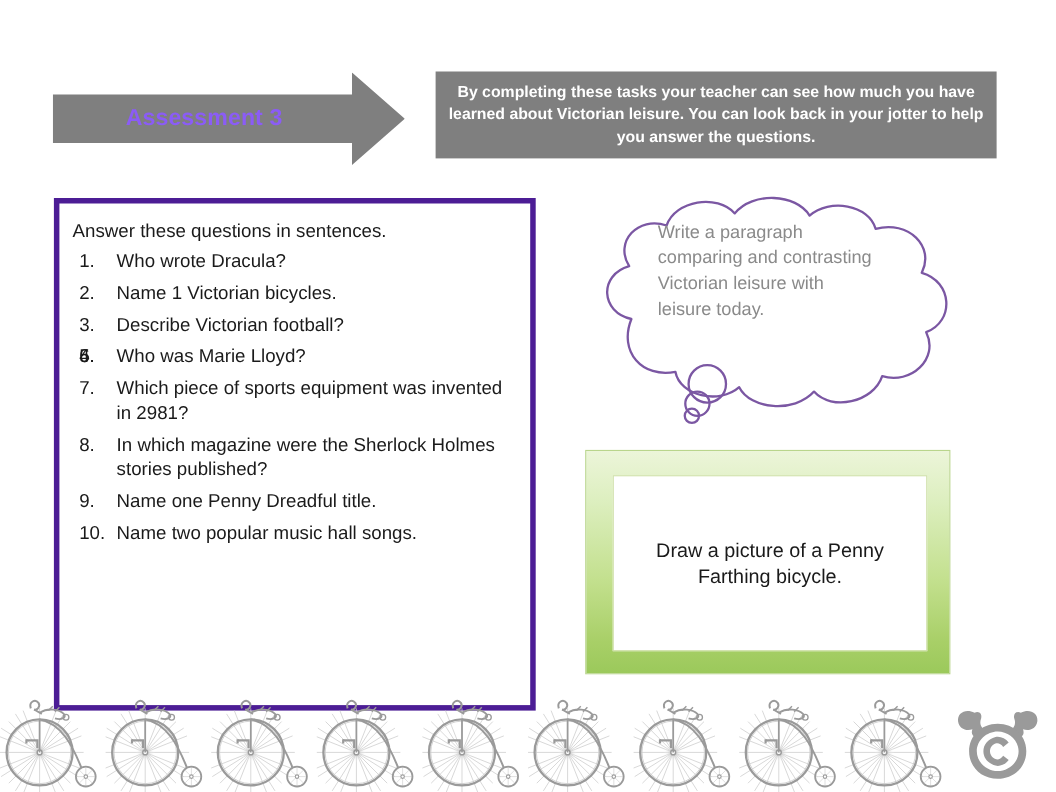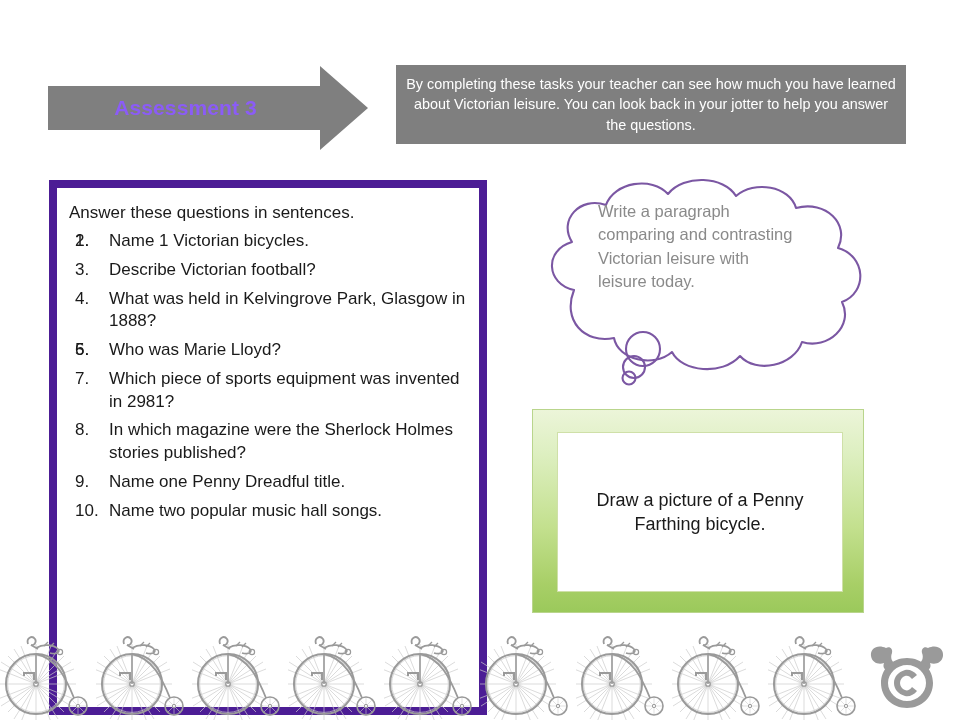--- a/index.html
+++ b/index.html
@@ -50,33 +50,33 @@
     background: #7f7f7f;
     display: flex;
     align-items: center;
     justify-content: center;
     box-sizing: border-box;
     padding: 0 8px;
   }
   #instruction-text {
     color: #ffffff;
     font-size: 14.4px;
-    font-weight: normal;
+    font-weight: bold;
     line-height: 1.42;
     text-align: center;
   }
 
   
   #questions-panel {
     position: absolute;
     left: 49px;
     top: 180px;
     width: 438px;
-    height: 535px;
-    border: 8px solid #4c1d95;
+    height: 466px;
+    border: 5px solid #4c1d95;
     background: #ffffff;
     box-sizing: border-box;
     padding: 14px 12px 6px 10px;
   }
   #questions-intro {
     font-size: 17px;
     color: #1a1a1a;
     margin: 0 0 6px 2px;
     line-height: 1.3;
   }
@@ -196,32 +196,32 @@
 
 <div id="instruction-box">
   <div id="instruction-text">By completing these tasks your teacher can see how much you have learned about Victorian leisure. You can look back in your jotter to help you answer the questions.</div>
 </div>
 
 <div id="questions-panel">
   <p id="questions-intro">Answer these questions in sentences.</p>
   <ol id="questions-list">
     <li>
       <span class="q-num">1.</span>
+      <span class="q-text">Who wrote Dracula?</span>
     </li>
     <li>
       <span class="q-num">2.</span>
       <span class="q-text">Name 1 Victorian bicycles.</span>
     </li>
     <li>
       <span class="q-num">3.</span>
       <span class="q-text">Describe Victorian football?</span>
     </li>
     <li>
       <span class="q-num">4.</span>
-      <span class="q-text">What was held in Kelvingrove Park, Glasgow in 1888?</span>
     </li>
     <li>
       <span class="q-num">5.</span>
     </li>
     <li>
       <span class="q-num">6.</span>
       <span class="q-text">Who was Marie Lloyd?</span>
     </li>
     <li>
       <span class="q-num">7.</span>

